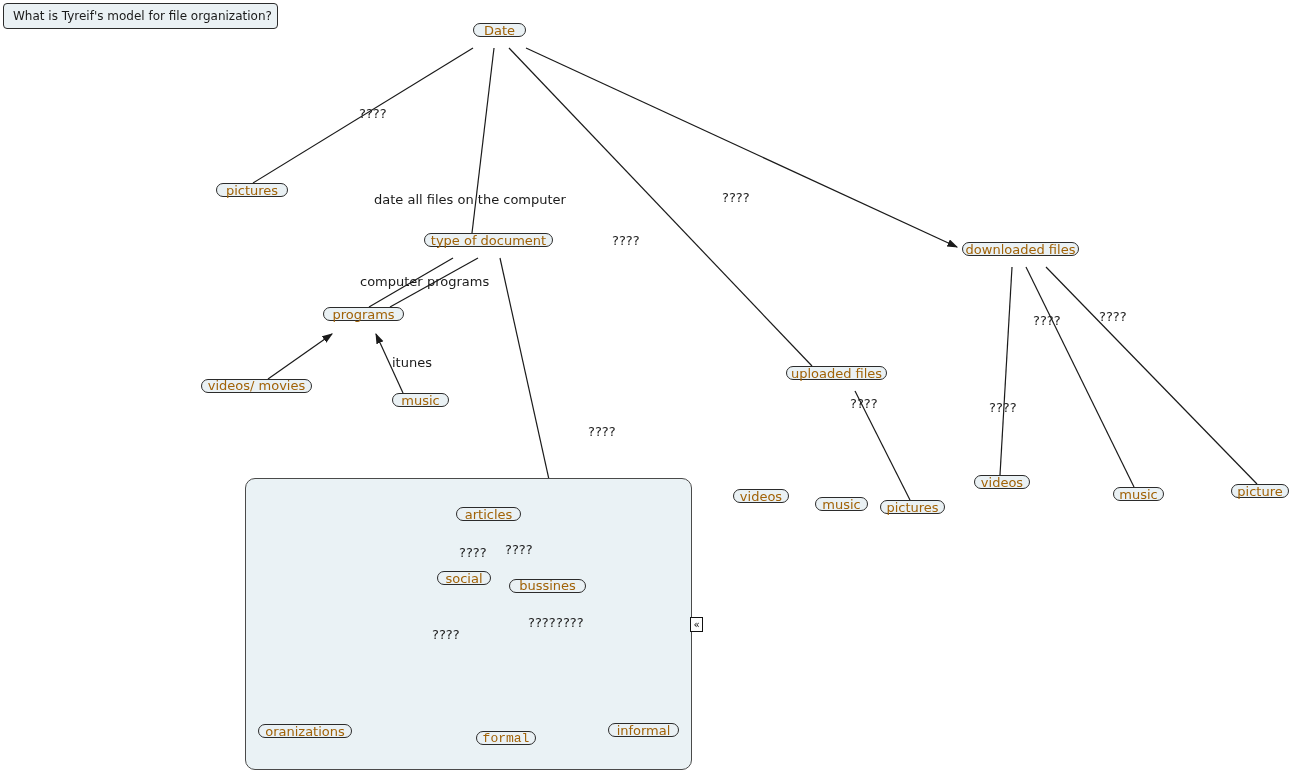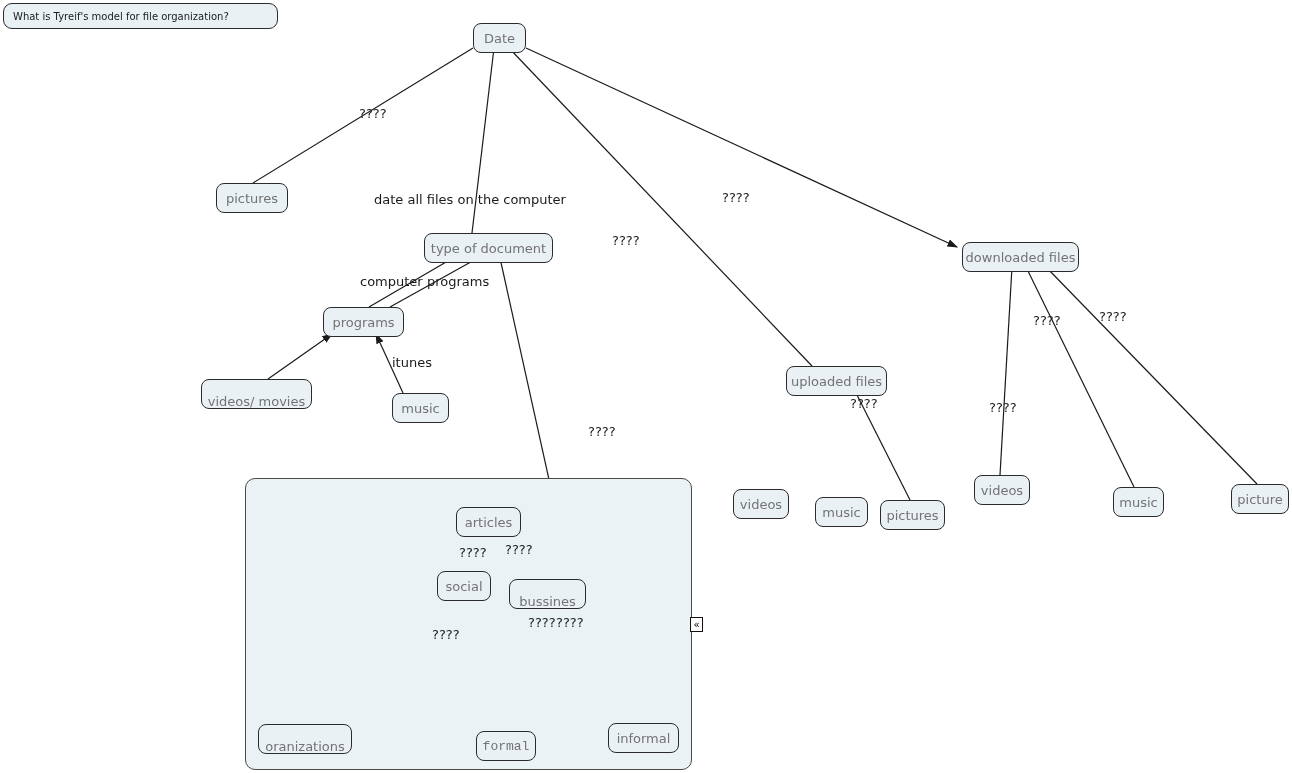--- a/index.html
+++ b/index.html
@@ -32,38 +32,38 @@
     background: #eaf2f5;
     border: 1px solid #4a4a4a;
     border-radius: 10px;
     box-sizing: border-box;
   }
   .node {
     position: absolute;
     background: #eaf1f4;
     border: 1px solid #2b2b2b;
     border-radius: 8px;
-    color: #737373;
+    color: #a16207;
     font-size: 13px;
     line-height: 1;
     white-space: nowrap;
     display: flex;
     align-items: center;
     justify-content: center;
     box-sizing: border-box;
     padding: 0 21px;
-    height: 30px;
+    height: 14px;
   }
   .focus-box {
     position: absolute;
     background: #eaf1f4;
     border: 1px solid #2b2b2b;
-    border-radius: 9px;
+    border-radius: 4px;
     color: #1a1a1a;
-    font-size: 10px;
+    font-size: 12px;
     white-space: nowrap;
     display: flex;
     align-items: center;
     box-sizing: border-box;
     padding: 12px 9px;
     height: 25px;
   }
   .edge-label {
     position: absolute;
     font-size: 13px;
@@ -169,21 +169,21 @@
       </div>
       <div class="node" style="left: 456px; top: 507px; width: 65px;">
         <span>articles</span>
       </div>
       <div class="node" style="left: 437px; top: 571px; width: 54px;">
         <span>social</span>
       </div>
       <div class="node" style="left: 509px; top: 579px; width: 77px; align-items: flex-end;">
         <span>bussines</span>
       </div>
-      <div class="node" style="left: 258px; top: 724px; width: 94px; align-items: flex-end;">
+      <div class="node" style="left: 258px; top: 724px; width: 94px;">
         <span>oranizations</span>
       </div>
       <div class="node" style="left: 476px; top: 731px; width: 60px; font-family: Liberation Mono, monospace;">
         <span>formal</span>
       </div>
       <div class="node" style="left: 608px; top: 723px; width: 71px;">
         <span>informal</span>
       </div>
     </div>
   <div id="label-layer">

